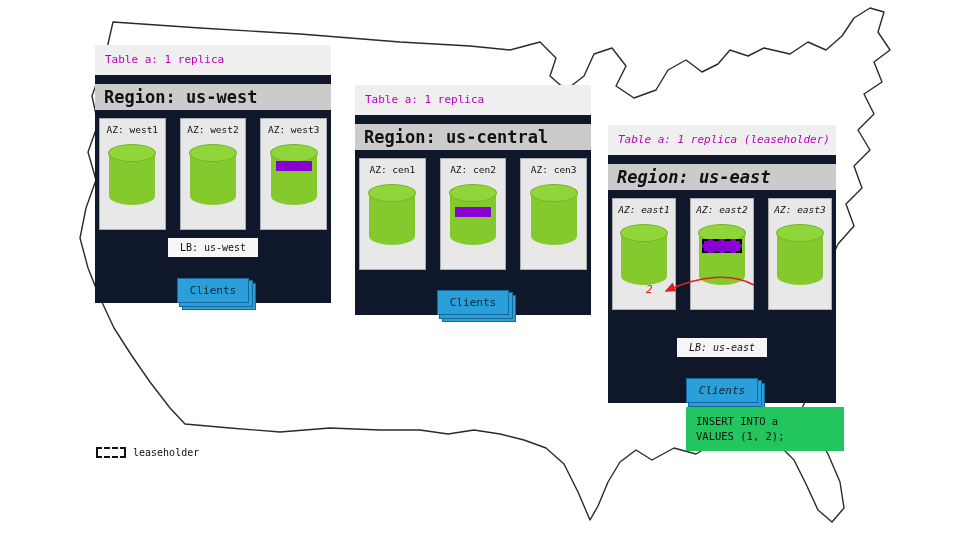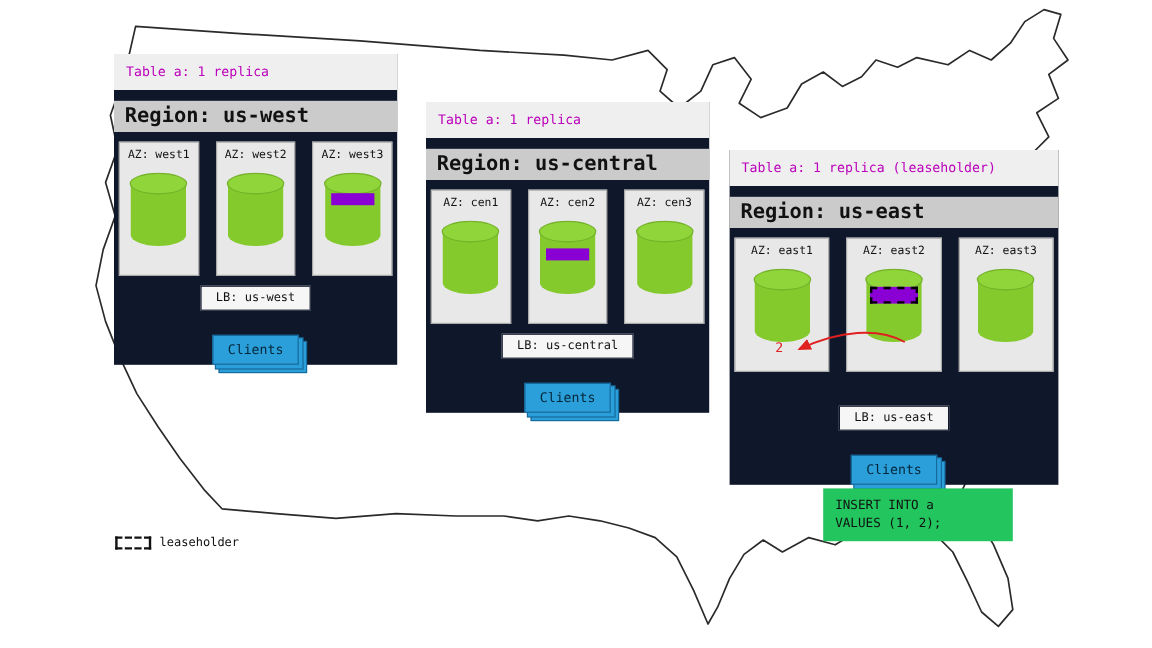--- a/index.html
+++ b/index.html
@@ -4,21 +4,21 @@
 <style>
   * { margin:0; padding:0; box-sizing:border-box; }
   html,body { width:960px; height:540px; }
   body {
     position:relative; background:#ffffff; overflow:hidden;
     font-family:"DejaVu Sans Mono","Liberation Mono",monospace; color:#111;
   }
   #map-svg { position:absolute; left:0; top:0; }
 
   .panel { position:absolute; width:236px; background:#0f172a; }
-  .panel-east { width:274px; }
+  .panel-east { width:228px;font-style:italic; }
 
   .tbl-header { background:#efefef; height:30px; line-height:30px; padding:0 10px;
     font-size:11px; color:#bb00bb; margin-bottom:9px; white-space:nowrap; }
   .region-title { background:#cbcbcb; height:26px; line-height:26px; padding:0 9px;
     font-size:17px; color:#111; margin-bottom:8px; }
 
   .azs { display:flex; gap:14px; padding:0 4px; }
   .az { flex:1; background:#e8e8e8; border:1px solid #ababab; height:112px; padding-top:5px; }
   .az-label { font-size:9.5px; text-align:center; color:#111; white-space:nowrap; }
 
@@ -107,23 +107,20 @@
       <div class="az-label">AZ: cen2</div>
       <div class="cyl">
         <div class="replica" style="top:22px;"></div>
       </div>
     </div>
     <div class="az">
       <div class="az-label">AZ: cen3</div>
       <div class="cyl"></div>
     </div>
   </div>
-  <div class="lb-row">
-    <span class="lb-box">LB: us-central</span>
-  </div>
   <div class="clients-row">
     <span class="clients-btn">Clients</span>
   </div>
 </section>
 
 <section class="panel panel-east gap-lb" style="left:608px; top:125px;">
   <header class="tbl-header">
     <span>Table a: 1 replica (leaseholder)</span>
   </header>
   <h2 class="region-title">Region: us-east</h2>

